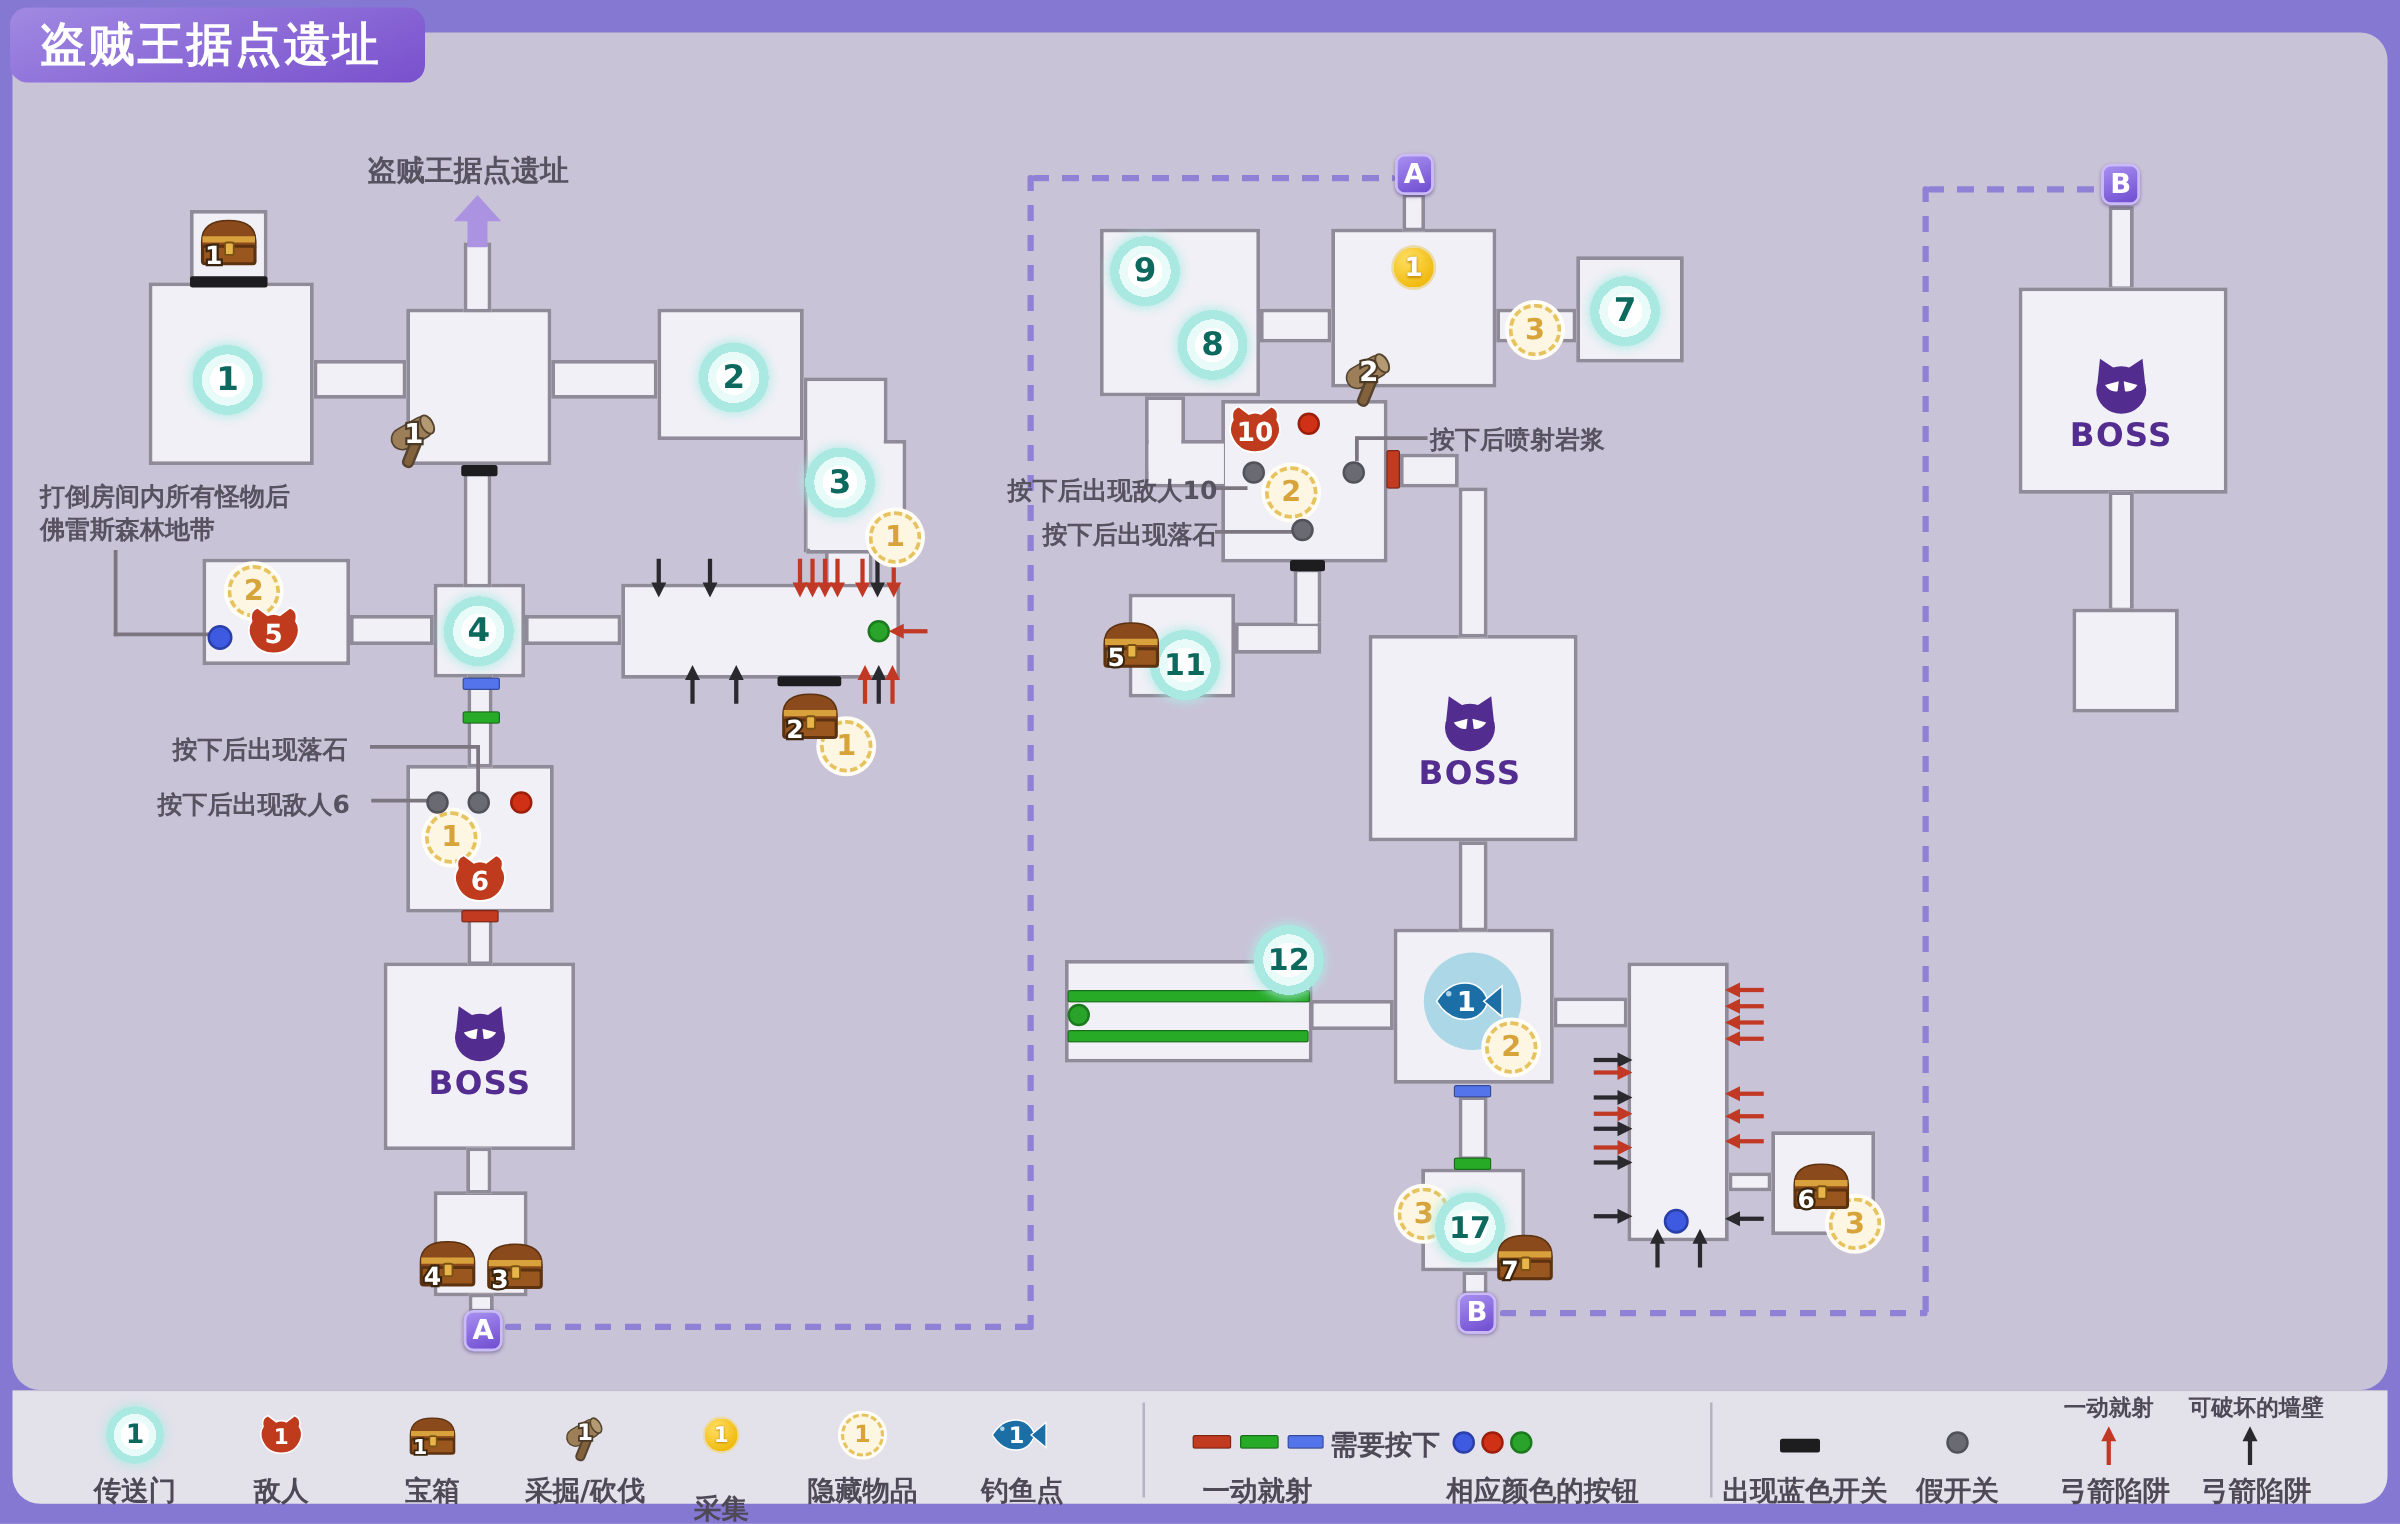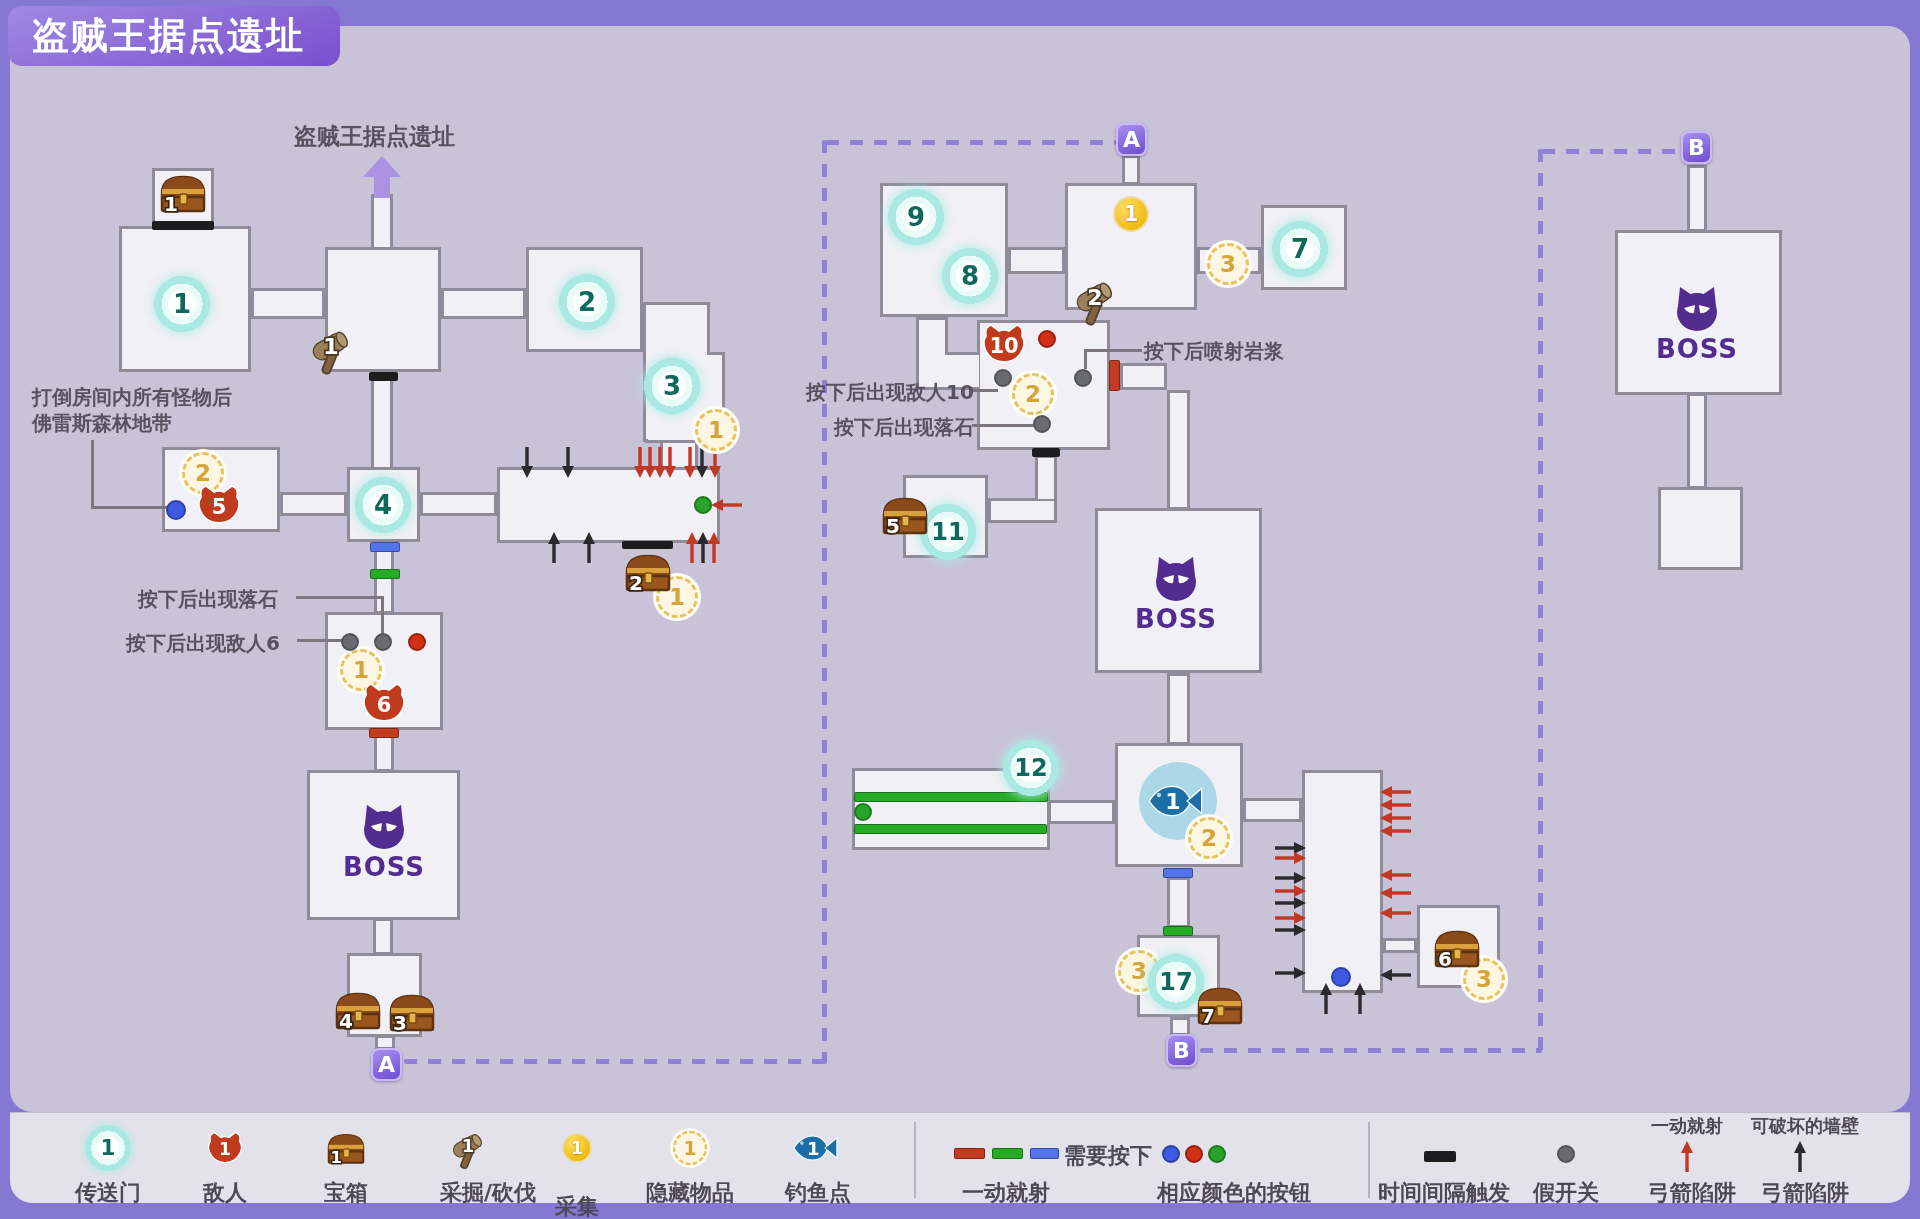--- a/index.html
+++ b/index.html
@@ -644,21 +644,21 @@
     <div class="abs icon" style="left: 441px; top: 1122px; transform: scale(0.82); transform-origin: center center;">
       <svg width="54" height="54" viewBox="0 0 54 54">
         <g transform="rotate(-30 27 24)">
           <rect x="9" y="15" width="34" height="16" rx="8" fill="#9c7f58" stroke="#55442f" stroke-width="2.5" paint-order="stroke"></rect>
           <ellipse cx="40" cy="23" rx="4.5" ry="8" fill="#b49a73" stroke="#55442f" stroke-width="1.5"></ellipse>
         </g>
         <rect x="22" y="26" width="8" height="25" rx="3.5" transform="rotate(22 26 38)" fill="#83613c" stroke="#55442f" stroke-width="2"></rect>
         <text x="27" y="31" text-anchor="middle" font-size="22" font-weight="bold" fill="#fff" stroke="#4a3a26" stroke-width="3.5" paint-order="stroke" font-family="inherit">1</text>
       </svg>
     </div>
-    <div class="abs legend-label" style="left: 398px; top: 1178px; width: 180px;">采掘/砍伐</div>
+    <div class="abs legend-label" style="left: 378px; top: 1178px; width: 180px;">采掘/砍伐</div>
     <div class="abs coin" style="left: 559px; top: 1130px; width: 36px; height: 36px; transform: scale(0.82); transform-origin: center center;">
       <span>1</span>
     </div>
     <div class="abs legend-label" style="left: 487px; top: 1192px; width: 180px;">采集</div>
     <div class="abs hiddenc" style="left: 669px; top: 1127px; width: 42px; height: 42px; transform: scale(0.82); transform-origin: center center;">
       <span>1</span>
     </div>
     <div class="abs legend-label" style="left: 600px; top: 1178px; width: 180px;">隐藏物品</div>
     <div class="abs icon" style="left: 787px; top: 1129px; transform: scale(0.82); transform-origin: center center;">
       <svg width="56" height="38" viewBox="0 0 56 38">
@@ -674,21 +674,21 @@
     <div class="abs door red" style="left: 954px; top: 1148px; width: 31px; height: 11px; z-index: 40;"></div>
     <div class="abs door green" style="left: 992px; top: 1148px; width: 31px; height: 11px; z-index: 40;"></div>
     <div class="abs door blue" style="left: 1030px; top: 1148px; width: 29px; height: 11px; z-index: 40;"></div>
     <div class="abs legend-label" style="left: 1064px; top: 1141px; width: 130px; text-align: left;">需要按下</div>
     <div class="abs dot blue" style="left: 1162px; top: 1145px; width: 18px; height: 18px; z-index: 40;"></div>
     <div class="abs dot red" style="left: 1185px; top: 1145px; width: 18px; height: 18px; z-index: 40;"></div>
     <div class="abs dot green" style="left: 1208px; top: 1145px; width: 18px; height: 18px; z-index: 40;"></div>
     <div class="abs legend-label" style="left: 926px; top: 1178px; width: 160px;">一动就射</div>
     <div class="abs legend-label" style="left: 1124px; top: 1178px; width: 220px;">相应颜色的按钮</div>
     <div class="abs wall" style="left: 1424px; top: 1151px; width: 32px; height: 11px; z-index: 40;"></div>
-    <div class="abs legend-label" style="left: 1364px; top: 1178px; width: 160px;">时间间隔触发</div>
+    <div class="abs legend-label" style="left: 1364px; top: 1178px; width: 160px;">出现蓝色开关</div>
     <div class="abs dot gray" style="left: 1557px; top: 1145px; width: 18px; height: 18px; z-index: 40;"></div>
     <div class="abs legend-label" style="left: 1506px; top: 1178px; width: 120px;">假开关</div>
     <div class="abs icon" style="left: 1680px; top: 1141px; z-index: 40;">
       <svg width="14" height="32" viewBox="0 0 14 32">
         <rect x="5.3" y="10" width="3.4" height="21" fill="#c13824"></rect>
         <polygon points="1,12 13,12 7,0" fill="#c13824"></polygon>
       </svg>
     </div>
     <div class="abs legend-cap" style="left: 1617px; top: 1114px; width: 140px;">一动就射</div>
     <div class="abs legend-label" style="left: 1612px; top: 1178px; width: 160px;">弓箭陷阱</div>

